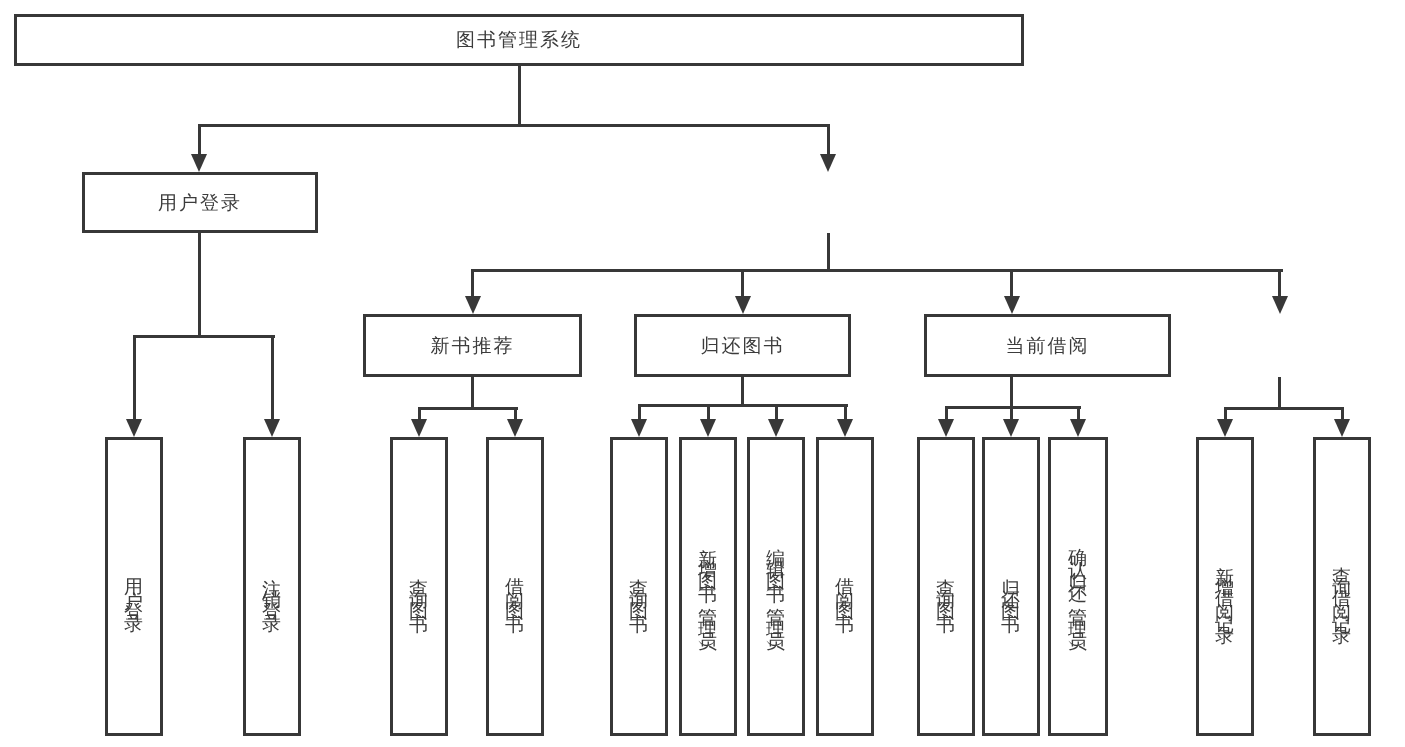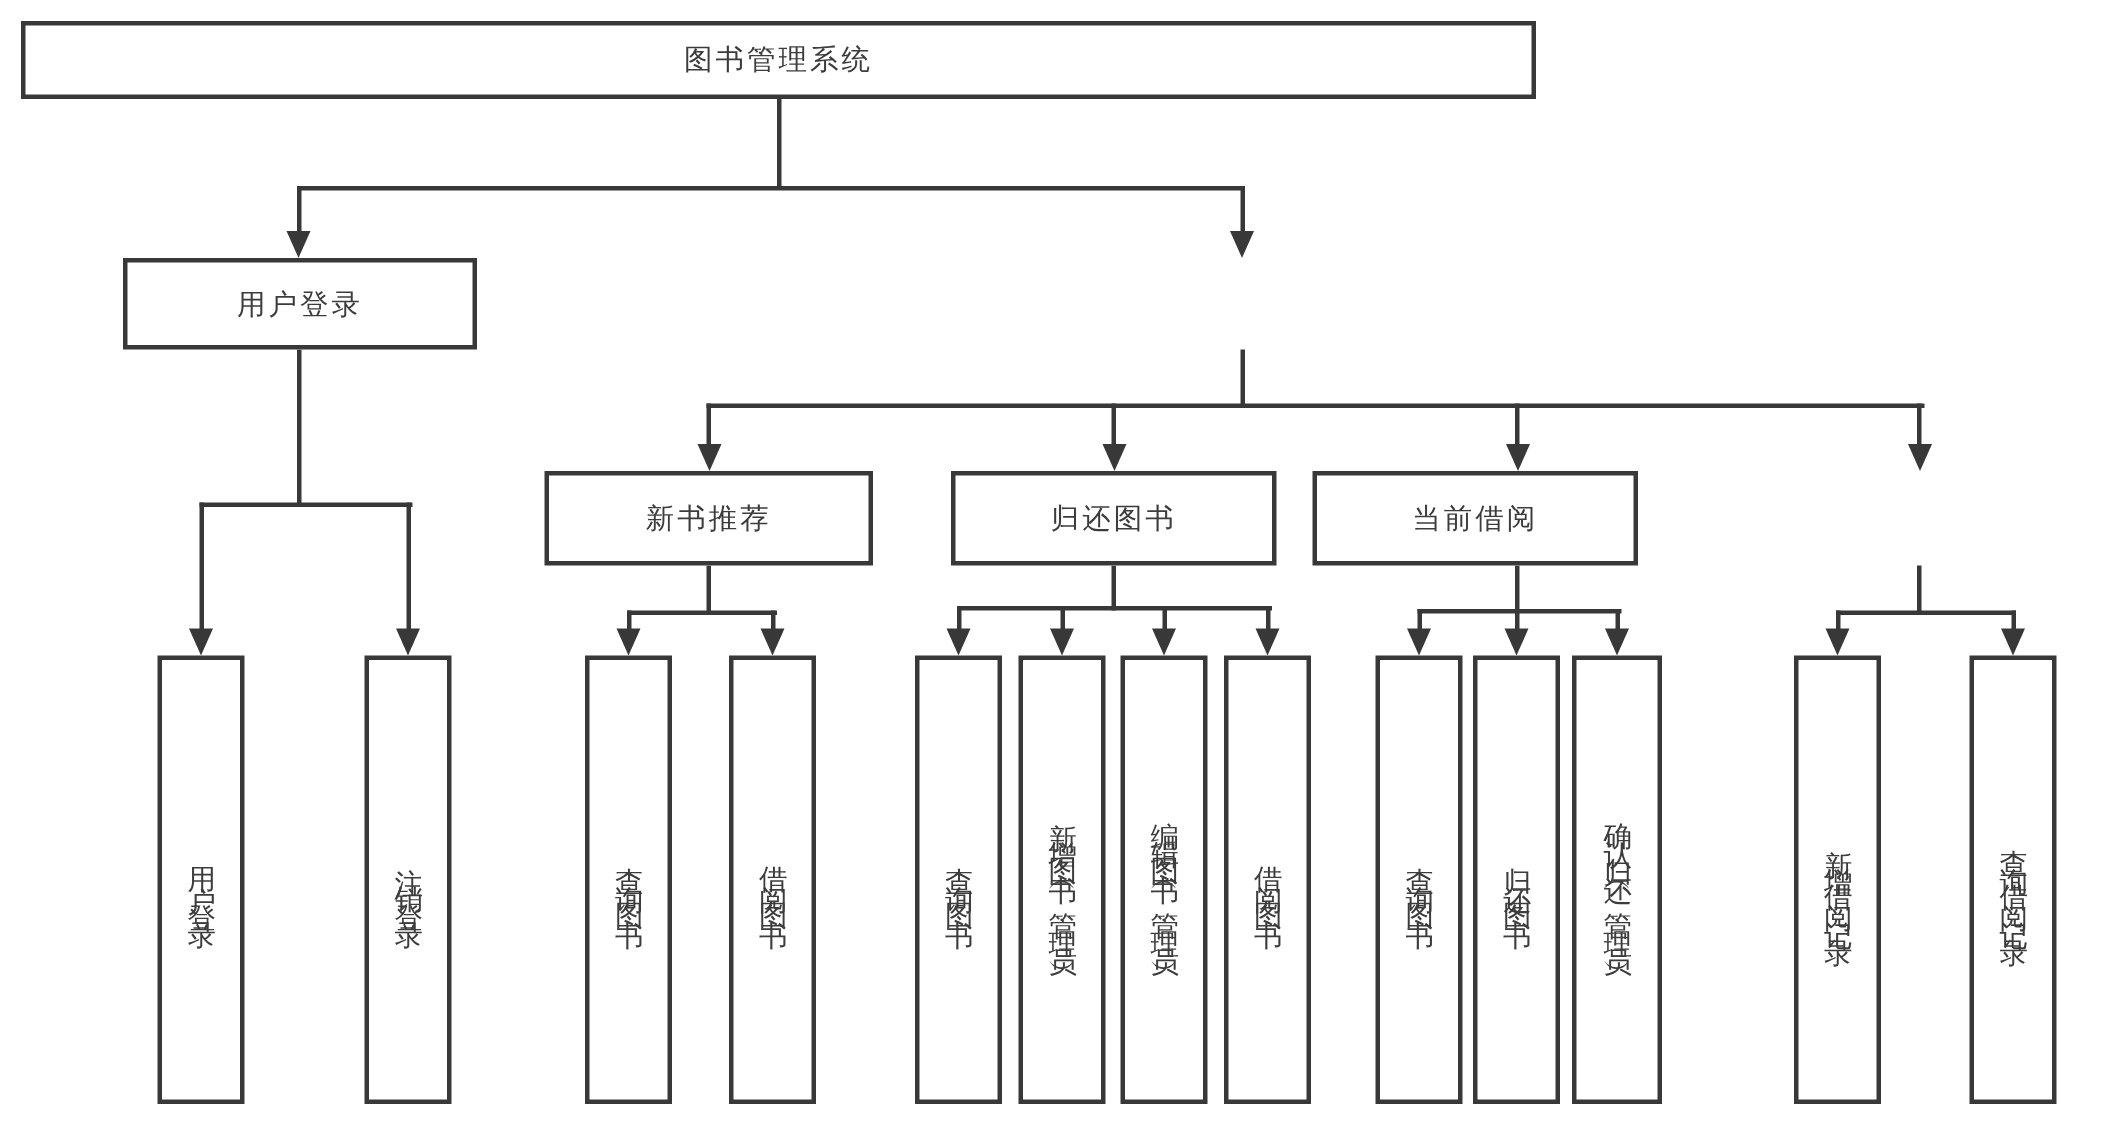--- a/index.html
+++ b/index.html
@@ -70,21 +70,21 @@
   <div class="node h-node" style="left:82px;top:172px;width:236px;height:61px">
     <span>用户登录</span>
   </div>
 
   <div class="node h-node" style="left:363px;top:314px;width:219px;height:63px">
     <span>新书推荐</span>
   </div>
   <div class="node h-node" style="left:634px;top:314px;width:217px;height:63px">
     <span>归还图书</span>
   </div>
-  <div class="node h-node" style="left:875px;top:314px;width:217px;height:63px">
+  <div class="node h-node" style="left:924px;top:314px;width:247px;height:63px">
     <span>当前借阅</span>
   </div>
 
   <div class="node leaf" style="left:105px;top:437px;width:58px;height:299px">
     <span>用户登录</span>
   </div>
   <div class="node leaf" style="left:243px;top:437px;width:58px;height:299px">
     <span>注销登录</span>
   </div>
 

